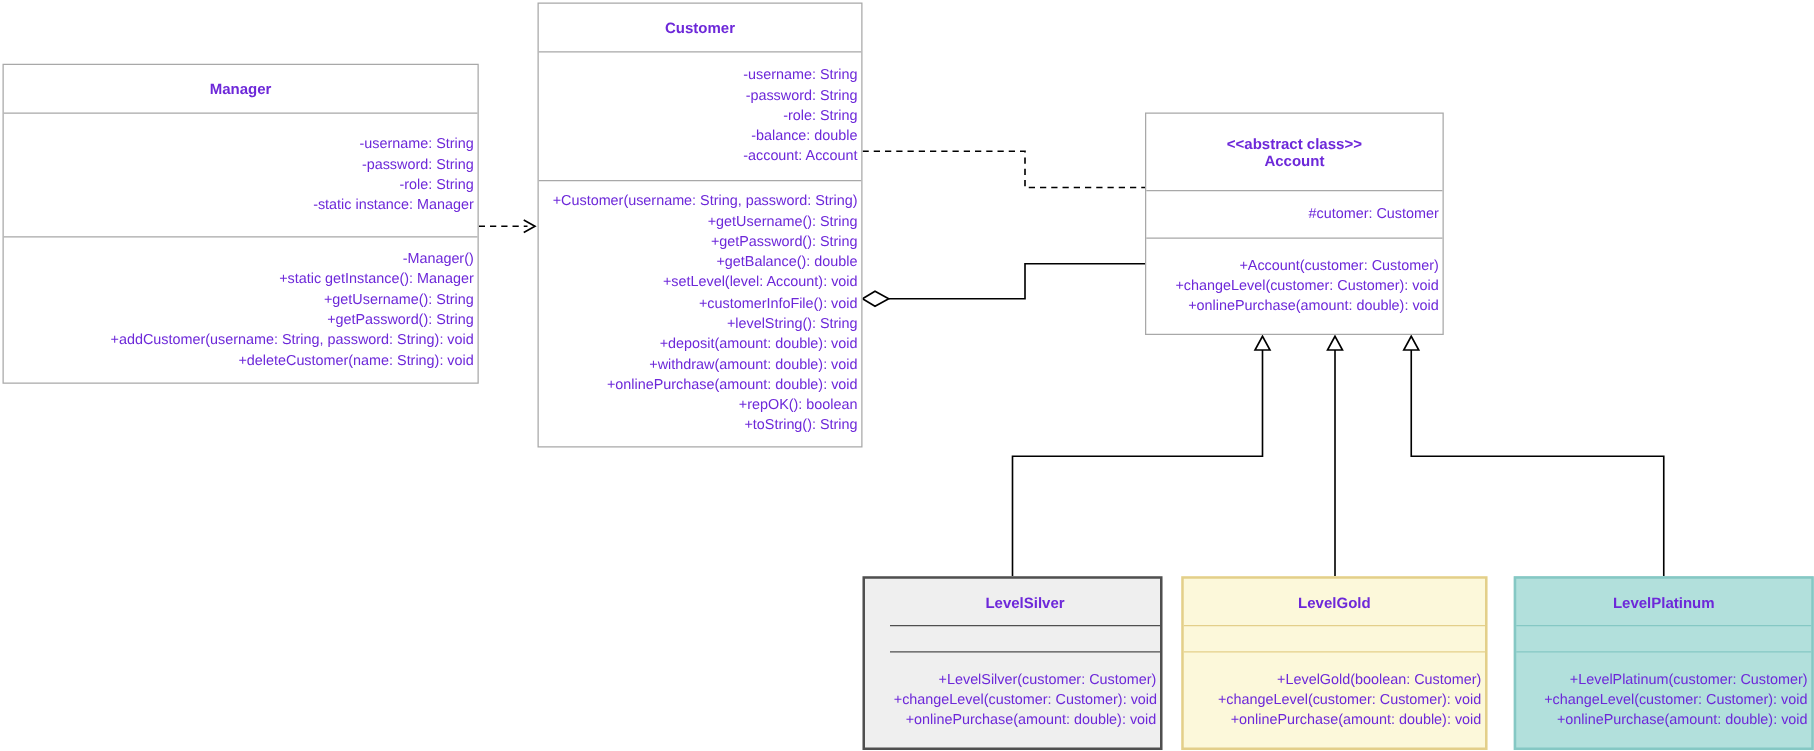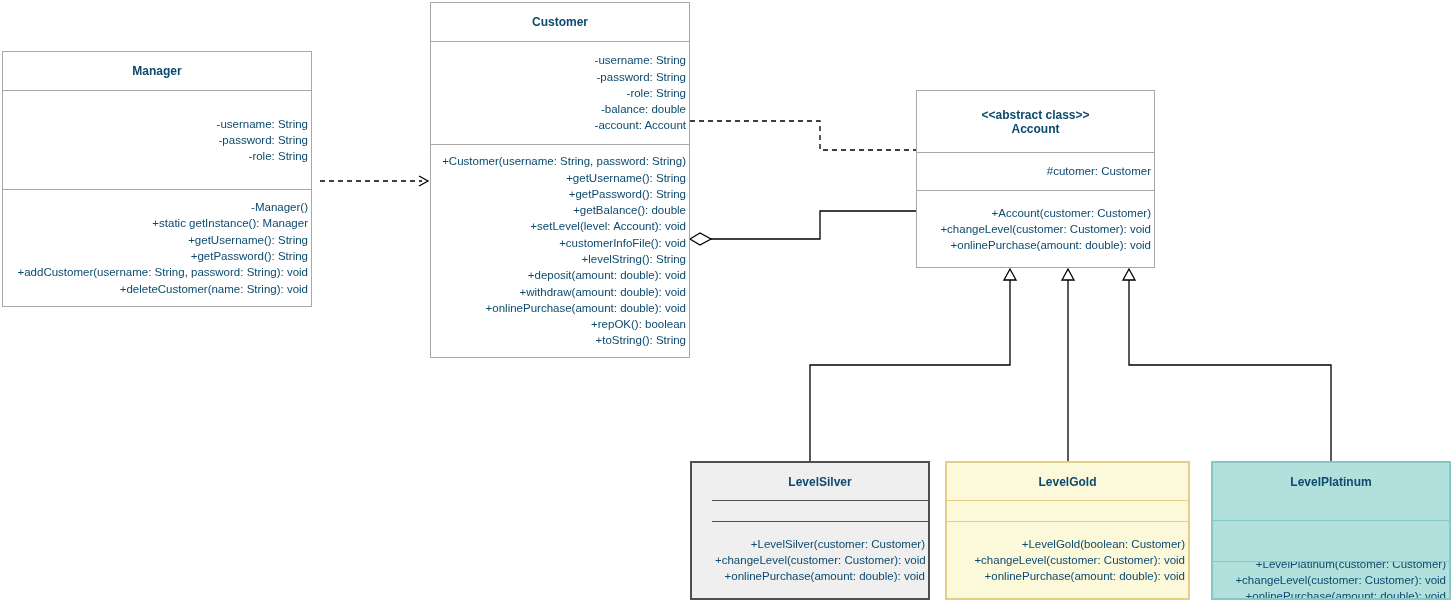--- a/index.html
+++ b/index.html
@@ -7,21 +7,21 @@
     width:1451px;height:601px;position:relative;background:#ffffff;
     font-family:"Liberation Sans","DejaVu Sans",sans-serif;
     overflow:hidden;
   }
   #connector-layer{position:absolute;left:0;top:0;width:1451px;height:601px;z-index:1;}
   .uml-class{
     position:absolute;z-index:2;box-sizing:border-box;
     background:var(--fill,#fff);
     border:1px solid var(--stroke,#a8a8a8);
     display:flex;flex-direction:column;
-    color:#0c4a6e;
+    color:#6d28d9;
   }
   .uml-class.thick{border-width:2px;}
   .uml-title{
     display:flex;flex-direction:column;align-items:center;justify-content:center;
     font-weight:bold;font-size:12px;line-height:14px;text-align:center;
     flex:0 0 auto;box-sizing:border-box;
   }
   .uml-section{
     border-top:1px solid var(--stroke,#a8a8a8);
     box-sizing:border-box;flex:0 0 auto;
@@ -62,28 +62,29 @@
     <polygon points="1068,269 1062,280 1074,280" fill="#ffffff" stroke="#000" stroke-width="1.3"></polygon>
     <path d="M1068,280 L1068,461" fill="none" stroke="#000" stroke-width="1.3"></path>
   </g>
 
   <g>
     <polygon points="1129,269 1123,280 1135,280" fill="#ffffff" stroke="#000" stroke-width="1.3"></polygon>
     <path d="M1129,280 L1129,365 L1331,365 L1331,461" fill="none" stroke="#000" stroke-width="1.3"></path>
   </g>
 </svg>
 
-<div class="uml-class" style="left: 2px; top: 51px; width: 310px; height: 256px; --fill: #ffffff; --stroke: #a8a8a8;">
+<div class="uml-class" style="left: 2px; top: 51px; width: 381px; height: 256px; --fill: #ffffff; --stroke: #a8a8a8;">
   <div class="uml-title" style="height:38px;">
     <span>Manager</span>
   </div>
   <div class="uml-section" style="height:99px;">
       <div class="member-line">-username: String</div>
       <div class="member-line">-password: String</div>
       <div class="member-line">-role: String</div>
+      <div class="member-line">-static instance: Manager</div>
     </div>
   <div class="uml-section grow">
       <div class="member-line">-Manager()</div>
       <div class="member-line">+static getInstance(): Manager</div>
       <div class="member-line">+getUsername(): String</div>
       <div class="member-line">+getPassword(): String</div>
       <div class="member-line">+addCustomer(username: String, password: String): void</div>
       <div class="member-line">+deleteCustomer(name: String): void</div>
     </div>
 </div>
@@ -147,21 +148,21 @@
     <span>LevelGold</span>
   </div>
   <div class="uml-section" style="height:21px;"></div>
   <div class="uml-section grow">
       <div class="member-line">+LevelGold(boolean: Customer)</div>
       <div class="member-line">+changeLevel(customer: Customer): void</div>
       <div class="member-line">+onlinePurchase(amount: double): void</div>
     </div>
 </div>
 
-<div class="uml-class thick" style="left: 1211px; top: 461px; width: 240px; height: 139px; gap: 20px; --fill: #b2e0dc; --stroke: #85c8c4;">
+<div class="uml-class thick" style="left: 1211px; top: 461px; width: 240px; height: 139px; --fill: #b2e0dc; --stroke: #85c8c4;">
   <div class="uml-title" style="height:37px;">
     <span>LevelPlatinum</span>
   </div>
   <div class="uml-section" style="height:21px;"></div>
   <div class="uml-section grow">
       <div class="member-line">+LevelPlatinum(customer: Customer)</div>
       <div class="member-line">+changeLevel(customer: Customer): void</div>
       <div class="member-line">+onlinePurchase(amount: double): void</div>
     </div>
 </div>

